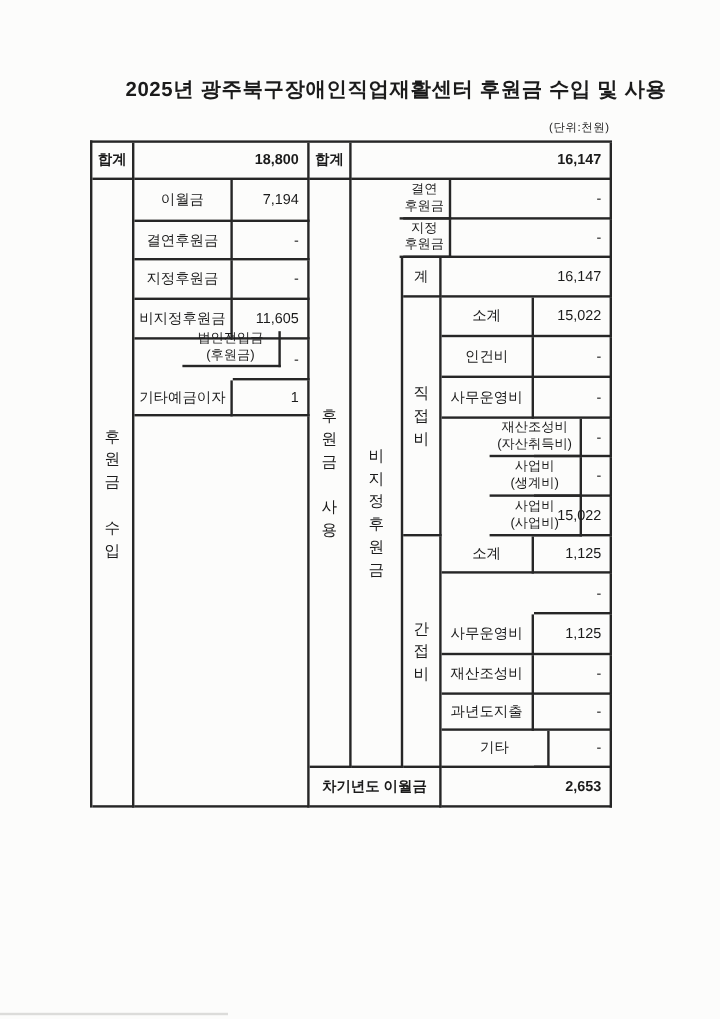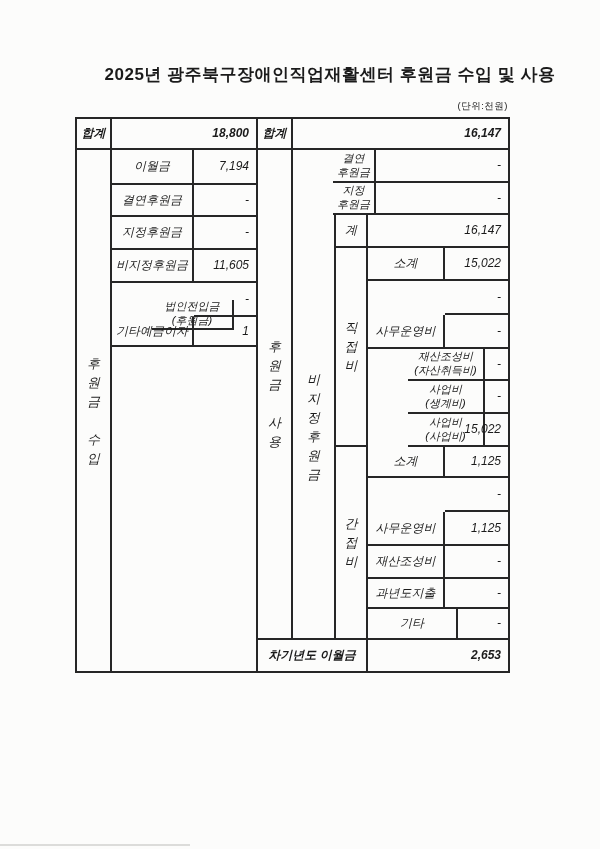--- a/index.html
+++ b/index.html
@@ -23,21 +23,21 @@
   .tbl{
     position:absolute;left:75px;top:117px;width:433px;height:554px;
     border-top:2px solid #262626;border-left:2px solid #262626;
   }
   .cell{
     position:absolute;box-sizing:border-box;
     border-right:2px solid #262626;border-bottom:2px solid #262626;
     display:flex;align-items:center;justify-content:center;
     font-size:12px;line-height:1.25;overflow:hidden;
   }
-  .cell span{white-space:pre-line;text-align:center;font-style:italic;}
+  .cell span{white-space:pre-line;text-align:center;}
   .val{justify-content:flex-end;padding-right:7px;}
   .val span{text-align:right;}
   .b{font-weight:bold;}
   .ml{font-size:11px;margin-left:40px;}
   .vert span{line-height:19px;font-size:13px;}
   .artifact{
     position:absolute;left:0;top:844px;width:190px;height:2px;
     background:#dcdcda;
   }
 </style>
@@ -88,21 +88,21 @@
       <span>-</span>
     </div>
 
     <div class="cell" style="left:35px;top:131px;width:82px;height:33px">
       <span>비지정후원금</span>
     </div>
     <div class="cell val" style="left:117px;top:131px;width:64px;height:33px">
       <span>11,605</span>
     </div>
 
-    <div class="cell ml" style="left:35px;top:181px;width:82px;height:30px">
+    <div class="cell ml" style="left:35px;top:157px;width:82px;height:30px">
       <span>법인전입금
 (후원금)</span>
     </div>
     <div class="cell val" style="left:117px;top:164px;width:64px;height:34px">
       <span>-</span>
     </div>
 
     <div class="cell" style="left:35px;top:198px;width:82px;height:30px">
       <span>기타예금이자</span>
     </div>
@@ -166,20 +166,23 @@
 비</span>
     </div>
 
     <div class="cell" style="left:291px;top:129px;width:77px;height:33px">
       <span>소계</span>
     </div>
     <div class="cell val" style="left:368px;top:129px;width:65px;height:33px">
       <span>15,022</span>
     </div>
 
+    <div class="cell" style="left:291px;top:162px;width:77px;height:34px">
+      <span>인건비</span>
+    </div>
     <div class="cell val" style="left:368px;top:162px;width:65px;height:34px">
       <span>-</span>
     </div>
 
     <div class="cell" style="left:291px;top:196px;width:77px;height:34px">
       <span>사무운영비</span>
     </div>
     <div class="cell val" style="left:368px;top:196px;width:65px;height:34px">
       <span>-</span>
     </div>

